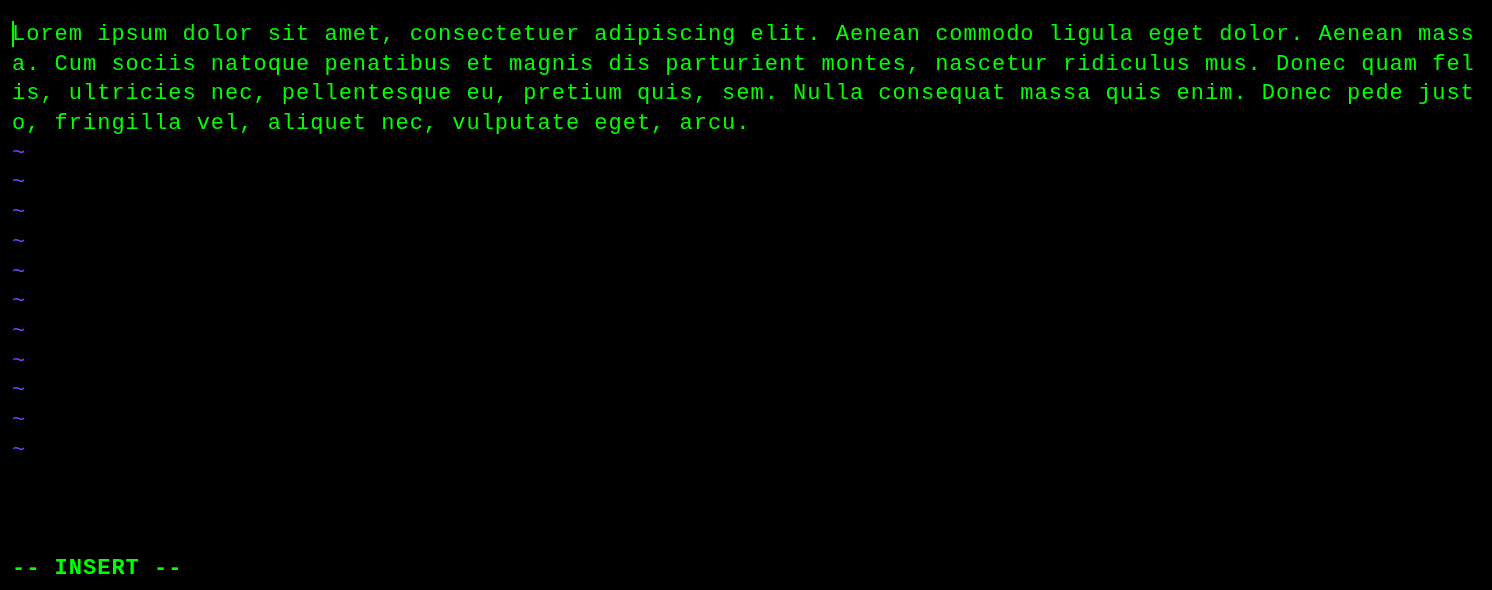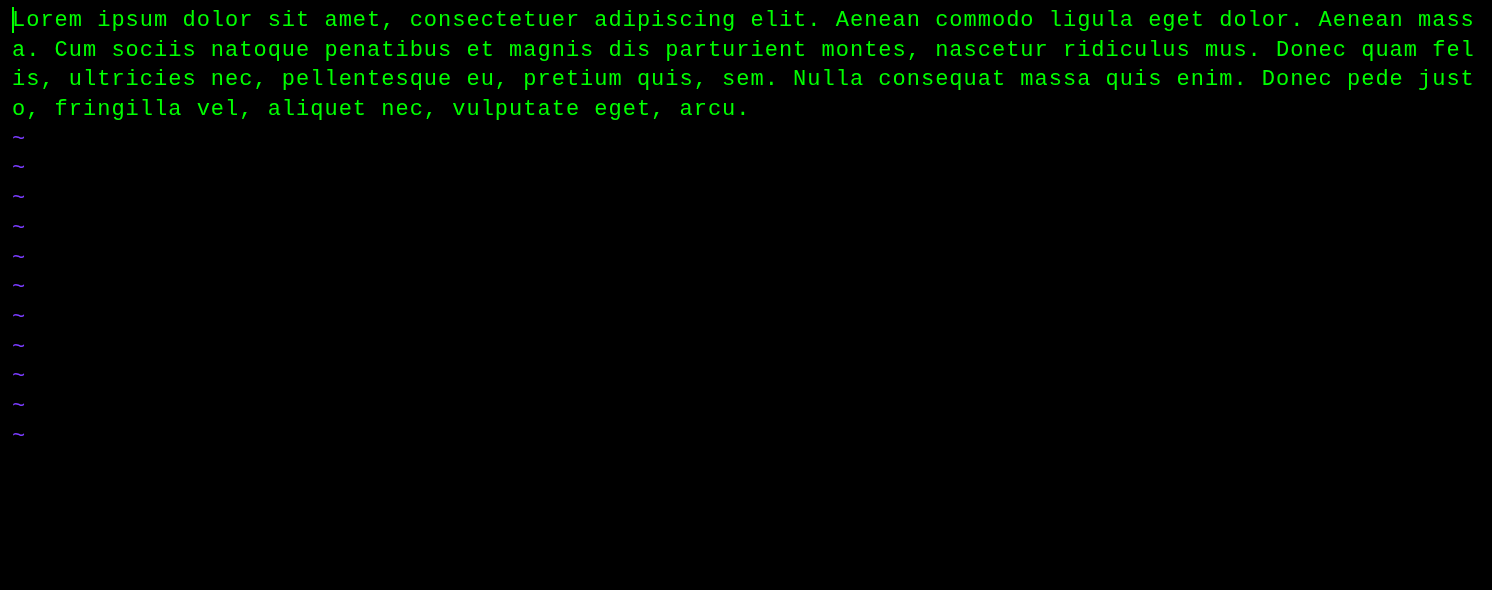--- a/index.html
+++ b/index.html
@@ -12,21 +12,21 @@
       font-family: 'Menlo', 'Monaco', 'Consolas', 'Courier New', monospace;
       font-size: 22px;
       line-height: 1.35;
       width: 1492px;
       height: 590px;
       overflow: hidden;
       position: relative;
       letter-spacing: 1px;
     }
     .editor-area {
-      padding: 6px 12px 0 12px;
+      padding: 20px 12px 0 12px;
       color: #00ff00;
       width: 100%;
       height: 100%;
       position: relative;
     }
     .buffer-text {
       color: #00ff00;
       word-break: break-all;
       white-space: pre-wrap;
       width: 100%;
@@ -68,13 +68,14 @@
       <div class="tilde-line">~</div>
       <div class="tilde-line">~</div>
       <div class="tilde-line">~</div>
       <div class="tilde-line">~</div>
       <div class="tilde-line">~</div>
       <div class="tilde-line">~</div>
       <div class="tilde-line">~</div>
       <div class="tilde-line">~</div>
       <div class="tilde-line">~</div>
     </div>
+  <div class="status-line">-- INSERT --</div>
 </div>
 
 </body></html>

